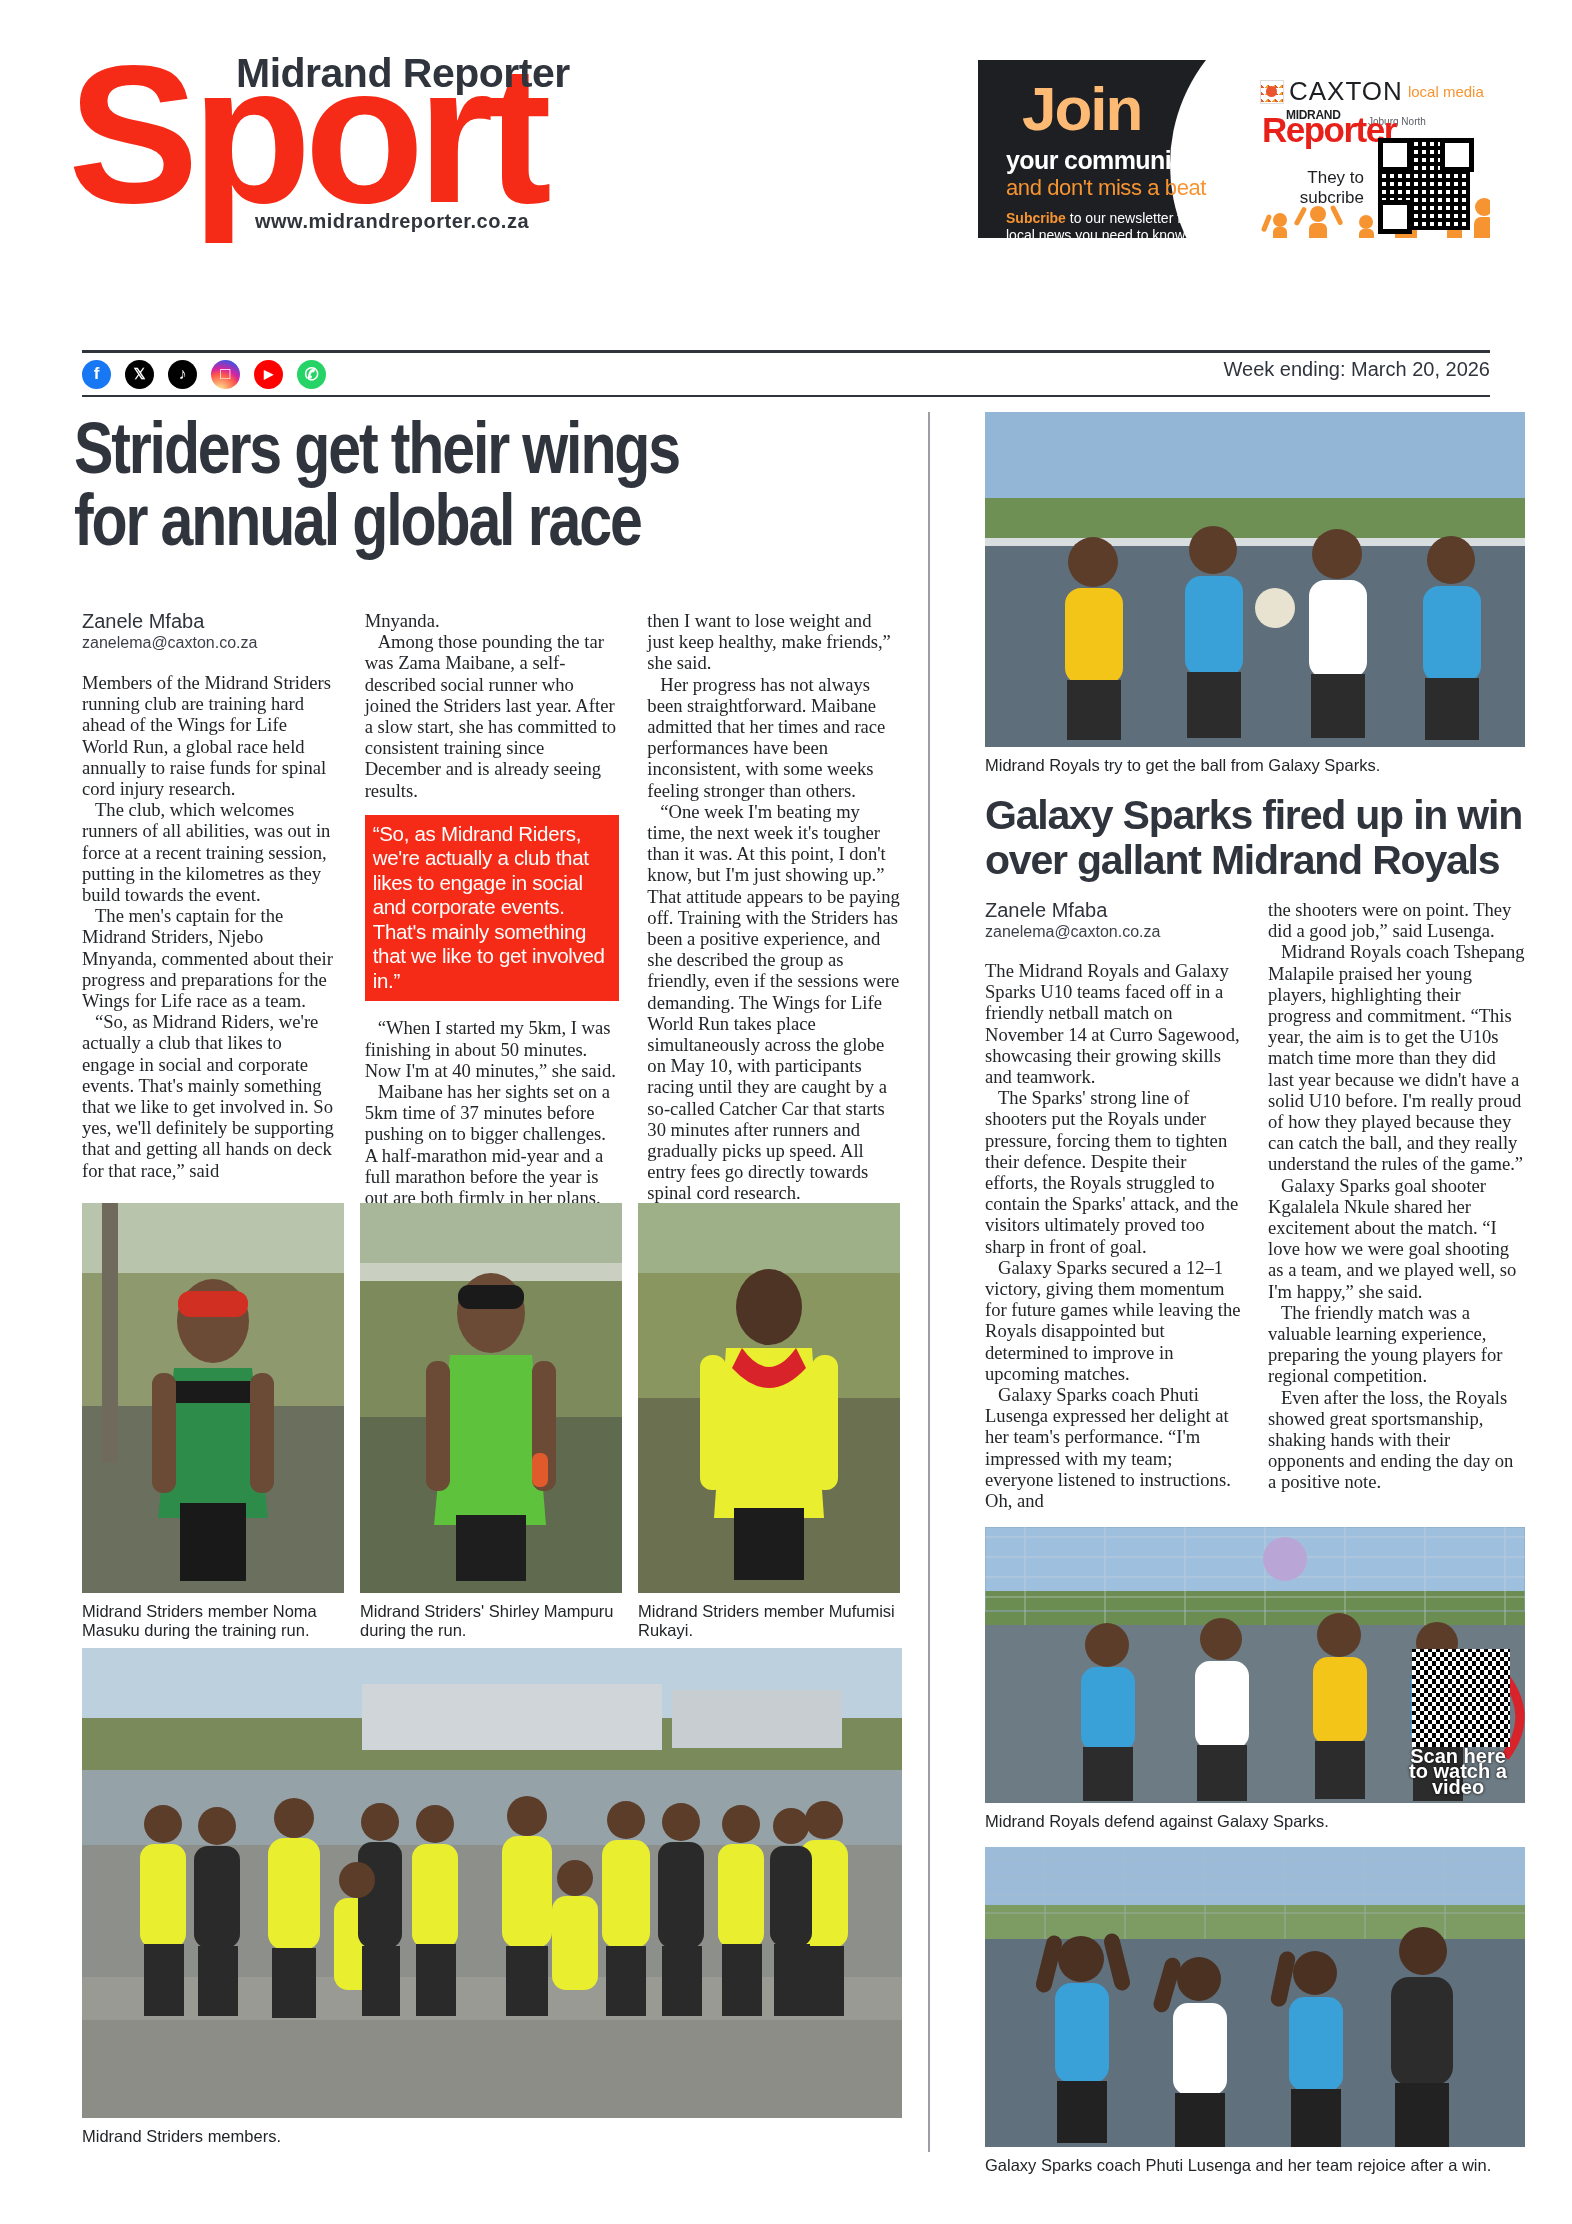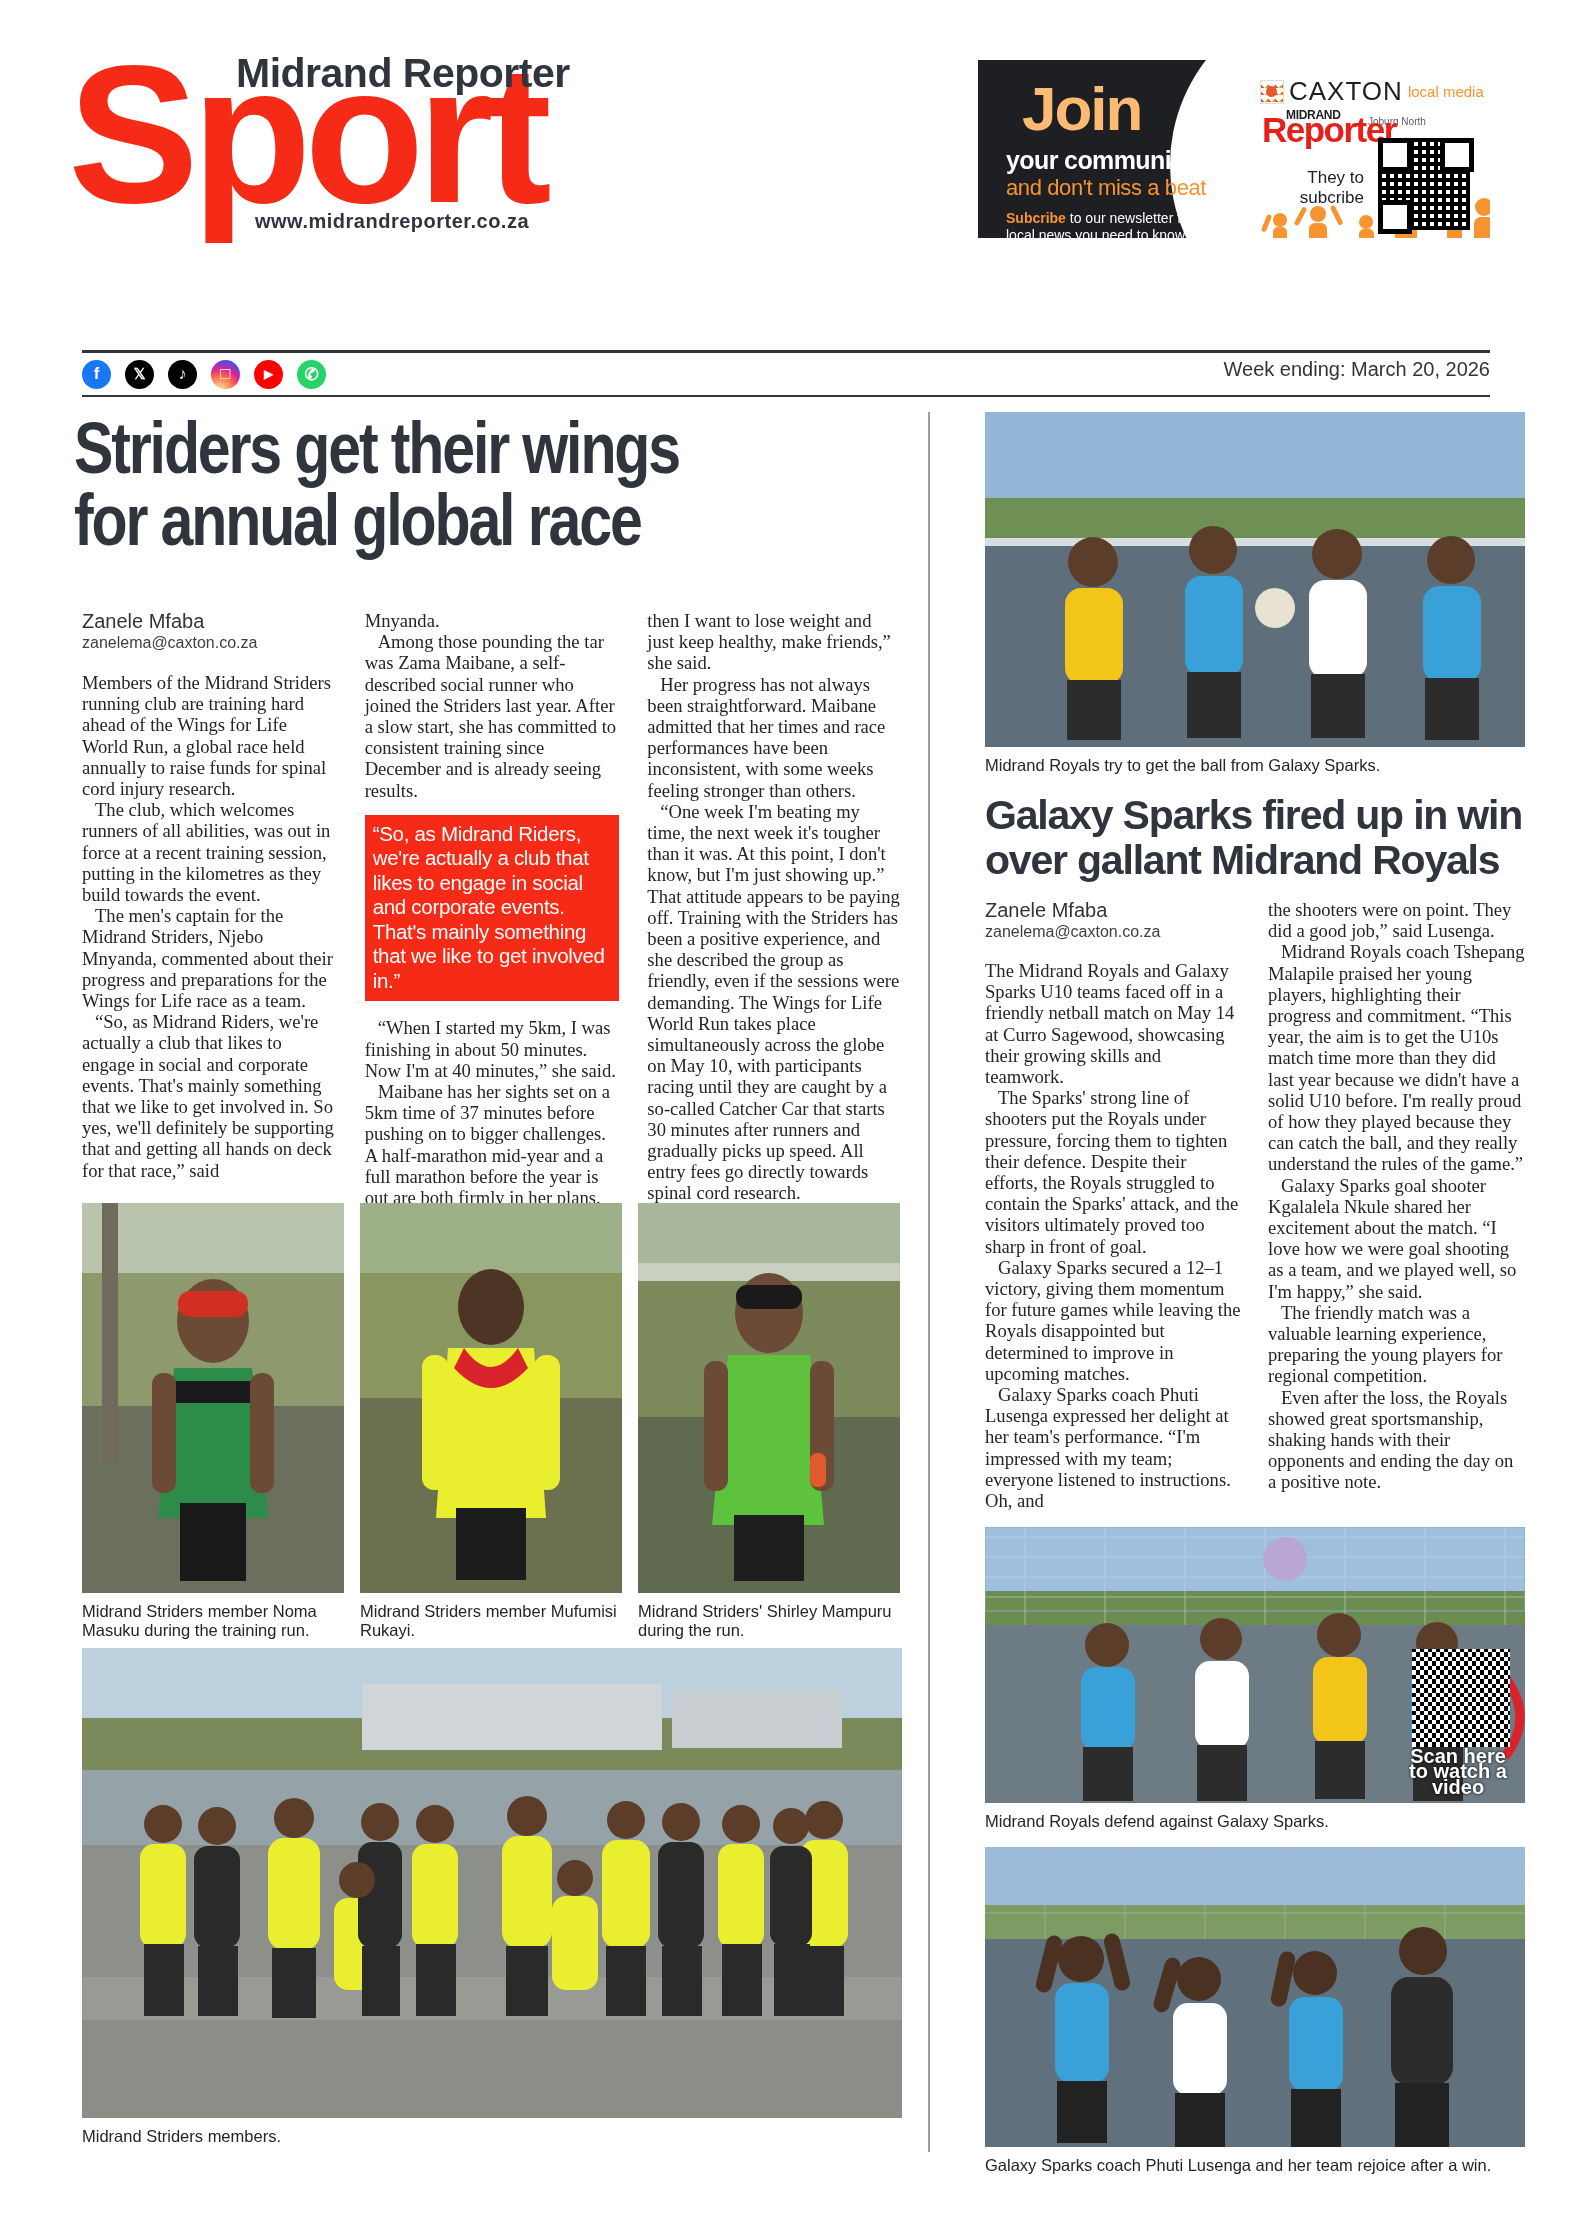--- a/index.html
+++ b/index.html
@@ -236,47 +236,47 @@
           <path d="M92 165 h78 l16 150 h-110 z" fill="#2e8c4a"></path>
           <rect x="92" y="178" width="78" height="22" fill="#1a1a1a"></rect>
           <rect x="98" y="300" width="66" height="78" fill="#191919"></rect>
           <rect x="70" y="170" width="24" height="120" rx="11" fill="#6b4a36"></rect>
           <rect x="168" y="170" width="24" height="120" rx="11" fill="#6b4a36"></rect>
         </svg>
       </div>
       <div class="cap">Midrand Striders member Noma Masuku during the training run.</div>
     </div>
     <div class="ph">
-      <div class="img runner3">
-        <svg width="262" height="390" viewBox="0 0 262 390">
-          <rect x="0" y="0" width="262" height="70" fill="#9db088"></rect>
-          <ellipse cx="131" cy="104" rx="33" ry="38" fill="#4d3425"></ellipse>
-          <path d="M88 145 h86 l12 170 h-110 z" fill="#e9ef2e"></path>
-          <path d="M104 145 q27 38 54 0 l10 20 q-37 40 -74 0 z" fill="#d8232a"></path>
-          <rect x="96" y="305" width="70" height="72" fill="#1c1c1c"></rect>
-          <rect x="62" y="152" width="26" height="135" rx="12" fill="#e9ef2e"></rect>
-          <rect x="174" y="152" width="26" height="135" rx="12" fill="#e9ef2e"></rect>
-        </svg>
-      </div>
-      <div class="cap">Midrand Striders member Mufumisi Rukayi.</div>
-    </div>
-    <div class="ph">
       <div class="img runner2">
         <svg width="262" height="390" viewBox="0 0 262 390">
           <rect x="0" y="0" width="262" height="60" fill="#a8b79a"></rect>
           <ellipse cx="131" cy="110" rx="34" ry="40" fill="#6b4a36"></ellipse>
           <rect x="98" y="82" width="66" height="24" rx="11" fill="#1a1a1a"></rect>
           <path d="M90 152 h82 l14 170 h-112 z" fill="#5ec23c"></path>
           <rect x="96" y="312" width="70" height="66" fill="#1e1e1e"></rect>
           <rect x="66" y="158" width="24" height="130" rx="11" fill="#6b4a36"></rect>
           <rect x="172" y="158" width="24" height="130" rx="11" fill="#6b4a36"></rect>
           <rect x="172" y="250" width="16" height="34" rx="7" fill="#e05a2b"></rect>
         </svg>
       </div>
       <div class="cap">Midrand Striders' Shirley Mampuru during the run.</div>
+    </div>
+    <div class="ph">
+      <div class="img runner3">
+        <svg width="262" height="390" viewBox="0 0 262 390">
+          <rect x="0" y="0" width="262" height="70" fill="#9db088"></rect>
+          <ellipse cx="131" cy="104" rx="33" ry="38" fill="#4d3425"></ellipse>
+          <path d="M88 145 h86 l12 170 h-110 z" fill="#e9ef2e"></path>
+          <path d="M104 145 q27 38 54 0 l10 20 q-37 40 -74 0 z" fill="#d8232a"></path>
+          <rect x="96" y="305" width="70" height="72" fill="#1c1c1c"></rect>
+          <rect x="62" y="152" width="26" height="135" rx="12" fill="#e9ef2e"></rect>
+          <rect x="174" y="152" width="26" height="135" rx="12" fill="#e9ef2e"></rect>
+        </svg>
+      </div>
+      <div class="cap">Midrand Striders member Mufumisi Rukayi.</div>
     </div>
   </div>
 
   <div class="bigphoto">
     <div class="img groupimg">
       <svg width="820" height="470" viewBox="0 0 820 470">
         <rect x="0" y="0" width="820" height="118" fill="#bcd0dd"></rect>
         <rect x="0" y="70" width="820" height="52" fill="#7a8a5a"></rect>
         <rect x="280" y="36" width="300" height="66" fill="#cfd5d8"></rect>
         <rect x="590" y="42" width="170" height="58" fill="#c7cdd0"></rect>
@@ -360,21 +360,21 @@
 
     <h2 class="hl-sec">Galaxy Sparks fired up in win over gallant Midrand Royals</h2>
 
     <div class="cols2">
       <div class="rcol">
         <div class="byline">
           <div>Zanele Mfaba</div>
           <div class="mail">zanelema@caxton.co.za</div>
         </div>
         <div class="rbody" style="margin-top:17px;">
-          <p class="first">The Midrand Royals and Galaxy Sparks U10 teams faced off in a friendly netball match on May 14 at Curro Sagewood, showcasing their growing skills and teamwork.</p>
+          <p class="first">The Midrand Royals and Galaxy Sparks U10 teams faced off in a friendly netball match on November 14 at Curro Sagewood, showcasing their growing skills and teamwork.</p>
           <p>The Sparks' strong line of shooters put the Royals under pressure, forcing them to tighten their defence. Despite their efforts, the Royals struggled to contain the Sparks' attack, and the visitors ultimately proved too sharp in front of goal.</p>
           <p>Galaxy Sparks secured a 12–1 victory, giving them momentum for future games while leaving the Royals disappointed but determined to improve in upcoming matches.</p>
           <p>Galaxy Sparks coach Phuti Lusenga expressed her delight at her team's performance. “I'm impressed with my team; everyone listened to instructions. Oh, and</p>
         </div>
       </div>
       <div class="rcol">
         <div class="rbody">
           <p class="first">the shooters were on point. They did a good job,” said Lusenga.</p>
           <p>Midrand Royals coach Tshepang Malapile praised her young players, highlighting their progress and commitment. “This year, the aim is to get the U10s match time more than they did last year because we didn't have a solid U10 before. I'm really proud of how they played because they can catch the ball, and they really understand the rules of the game.”</p>
           <p>Galaxy Sparks goal shooter Kgalalela Nkule shared her excitement about the match. “I love how we were goal shooting as a team, and we played well, so I'm happy,” she said.</p>

